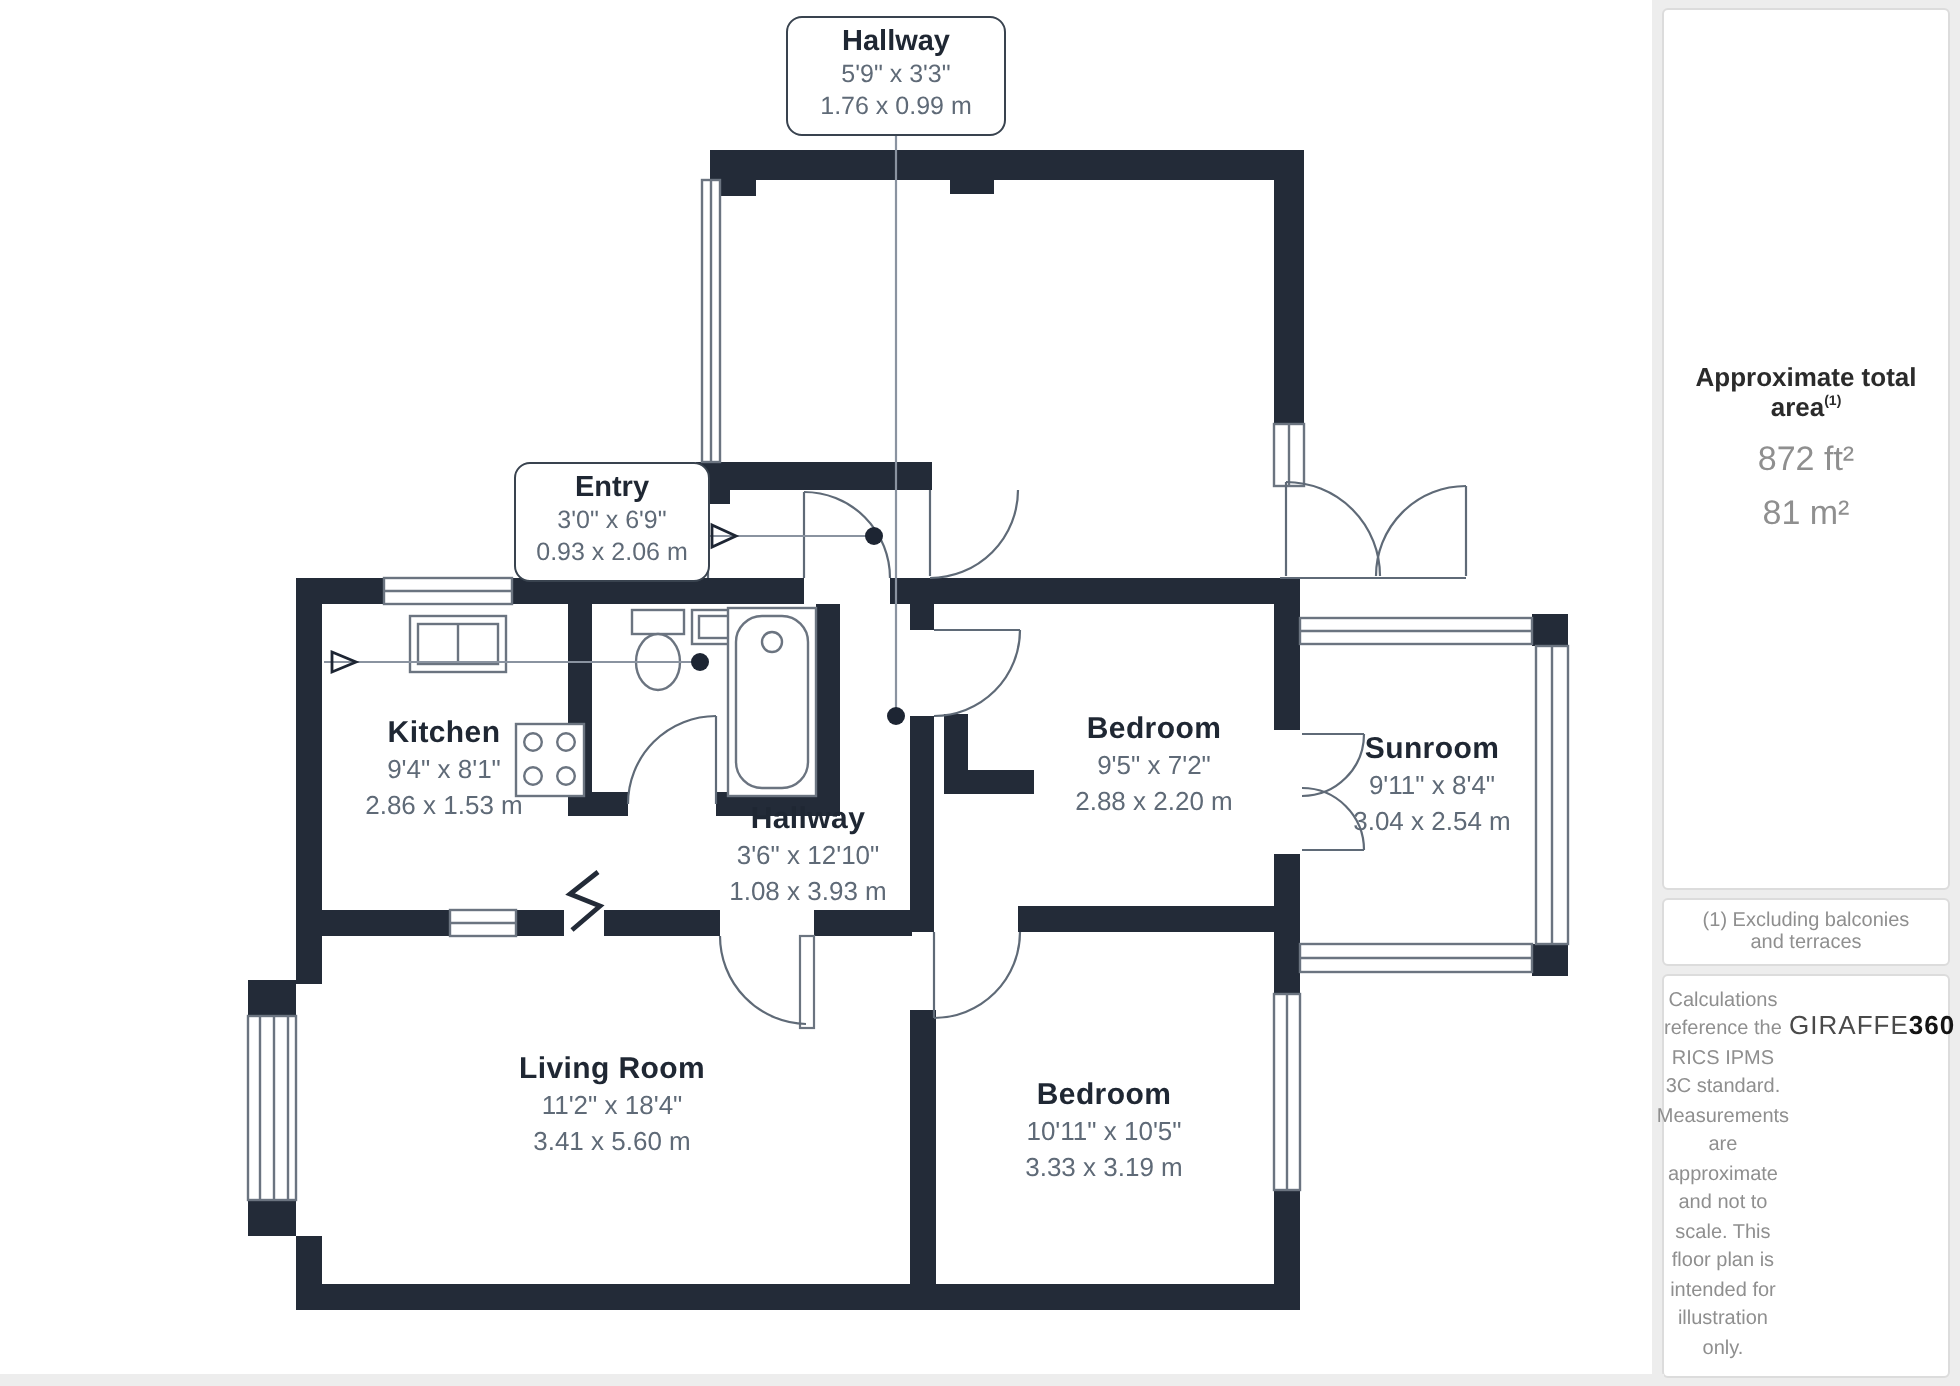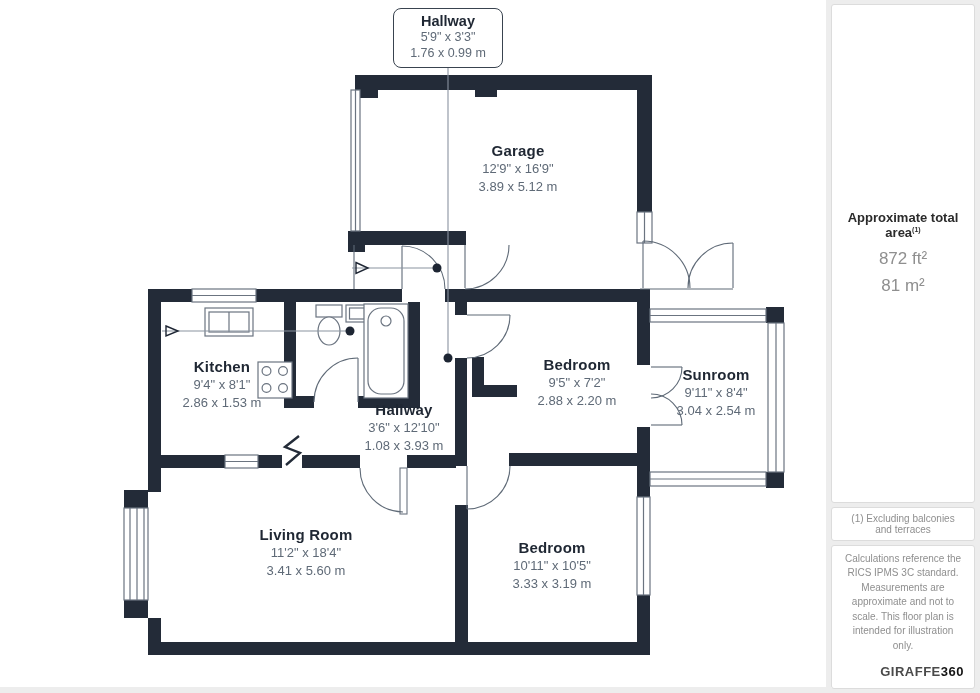--- a/index.html
+++ b/index.html
@@ -32,24 +32,24 @@
   .card{
     background:#ffffff;border:1px solid #dcdcdc;border-radius:3px;box-sizing:border-box;
   }
   .card-area{flex:1 1 auto;display:flex;flex-direction:column;justify-content:center;align-items:center;text-align:center;}
   .card-area .ta-title{font-size:13px;font-weight:700;color:#2b2b2b;}
   .card-area .ta-title sup{font-size:7px;color:#2b2b2b;}
   .card-area .ta-val{font-size:17px;color:#8f8f8f;margin-top:9px;}
   .card-area .ta-val + .ta-val{margin-top:7px;}
   .card-note{flex:0 0 34px;display:flex;align-items:center;justify-content:center;text-align:center;
     font-size:10px;color:#8f8f8f;padding:2px 16px;}
-  .card-legal{flex:0 0 97px;display:flex;flex-direction:column;justify-content:center;align-items:flex-end;
+  .card-legal{flex:0 0 97px;display:flex;flex-direction:row;justify-content:center;align-items:flex-start;
     text-align:center;font-size:10px;color:#8f8f8f;line-height:1.45;padding:6px 10px;}
   .brand{margin-top:10px;font-size:13px;letter-spacing:.5px;}
-  .brand .b1{font-weight:700;color:#4a4a4a;}
+  .brand .b1{font-weight:400;color:#4a4a4a;}
   .brand .b2{font-weight:800;color:#141414;}
 
   .footer-strip{position:absolute;left:0;bottom:0;width:832px;height:6px;background:#ededed;}
 </style>
 </head>
 <body>
 
 <div class="stage">
 
   <svg class="plan" width="832" height="693" viewBox="0 0 832 693">
@@ -212,27 +212,27 @@
       <circle cx="350" cy="331" r="4.5" fill="#1d2533"></circle>
     </g>
   </svg>
 
   <div class="callout" style="left:393px;top:8px;width:110px;">
     <div class="rname">Hallway</div>
     <div class="rdim">5'9" x 3'3"</div>
     <div class="rdim">1.76 x 0.99 m</div>
   </div>
 
-
-
-  <div class="room-label" style="left:443px;top:142px;">
-    <div class="rname">Garage</div>
-    <div class="rdim">12'9" x 16'9"</div>
-    <div class="rdim">3.89 x 5.12 m</div>
-  </div>
+  <div class="callout" style="left:257px;top:231px;width:98px;">
+    <div class="rname">Entry</div>
+    <div class="rdim">3'0" x 6'9"</div>
+    <div class="rdim">0.93 x 2.06 m</div>
+  </div>
+
+
 
   <div class="room-label" style="left:147px;top:358px;">
     <div class="rname">Kitchen</div>
     <div class="rdim">9'4" x 8'1"</div>
     <div class="rdim">2.86 x 1.53 m</div>
   </div>
 
   <div class="room-label" style="left:329px;top:401px;">
     <div class="rname">Hallway</div>
     <div class="rdim">3'6" x 12'10"</div>

